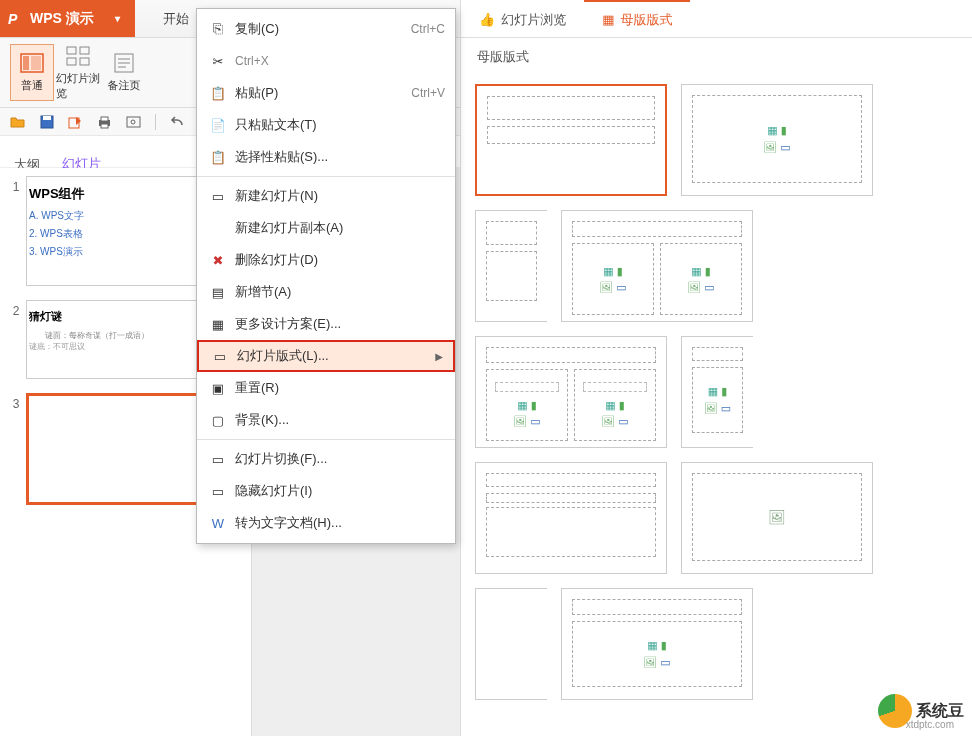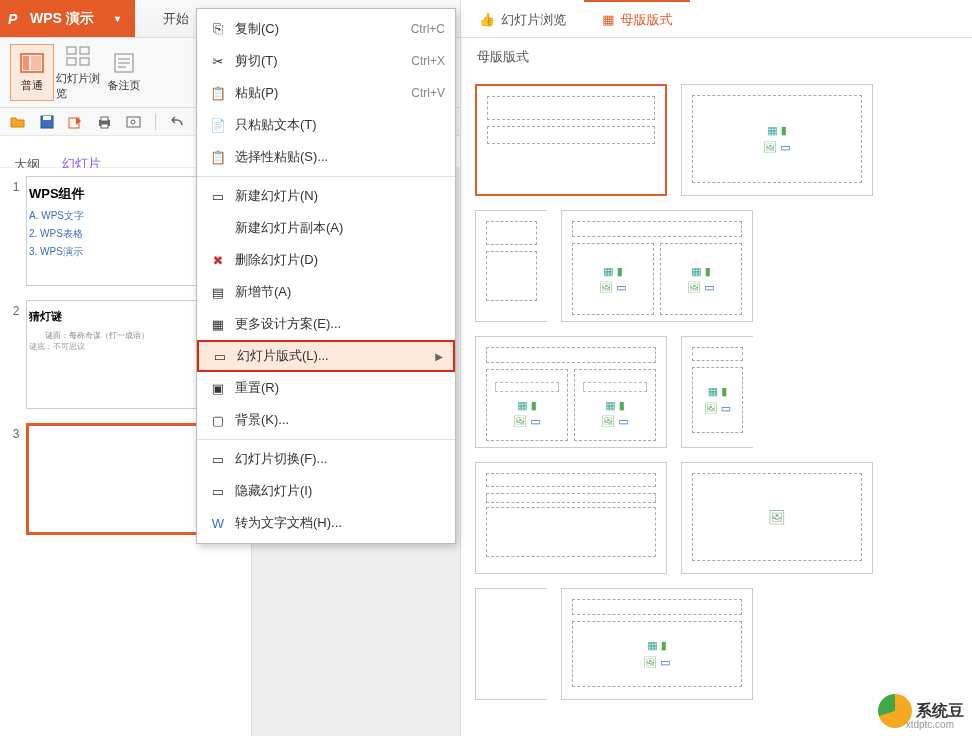--- a/index.html
+++ b/index.html
@@ -175,21 +175,21 @@
       <div class="slide-num">1</div>
       <div class="slide-thumb">
         <div class="st-title">WPS组件</div>
         <div class="st-item">A. WPS文字</div>
         <div class="st-item">2. WPS表格</div>
         <div class="st-item">3. WPS演示</div>
       </div>
     </div>
     <div class="slide-row">
       <div class="slide-num">2</div>
-      <div class="slide-thumb" style="height:109px;">
+      <div class="slide-thumb" style="height:79px;">
         <div class="st-title" style="font-size:11px;">猜灯谜</div>
         <div class="st-small">谜面：每称奇谋（打一成语）</div>
         <div class="st-small2">谜底：不可思议</div>
       </div>
     </div>
     <div class="slide-row">
       <div class="slide-num">3</div>
       <div class="slide-thumb selected" style="height:112px;"></div>
     </div>
   </div>
@@ -197,21 +197,20 @@
 </div>
 
 <div class="context-menu">
   <div class="cm-item">
       <span class="cm-icon">⎘</span>
       <span class="cm-label">复制(C)</span>
       <span class="cm-shortcut">Ctrl+C</span>
     </div>
   <div class="cm-item">
       <span class="cm-icon">✂</span>
-      <span class="cm-label">剪切(T)</span>
       <span class="cm-shortcut">Ctrl+X</span>
     </div>
   <div class="cm-item">
       <span class="cm-icon">📋</span>
       <span class="cm-label">粘贴(P)</span>
       <span class="cm-shortcut">Ctrl+V</span>
     </div>
   <div class="cm-item">
       <span class="cm-icon">📄</span>
       <span class="cm-label">只粘贴文本(T)</span>

